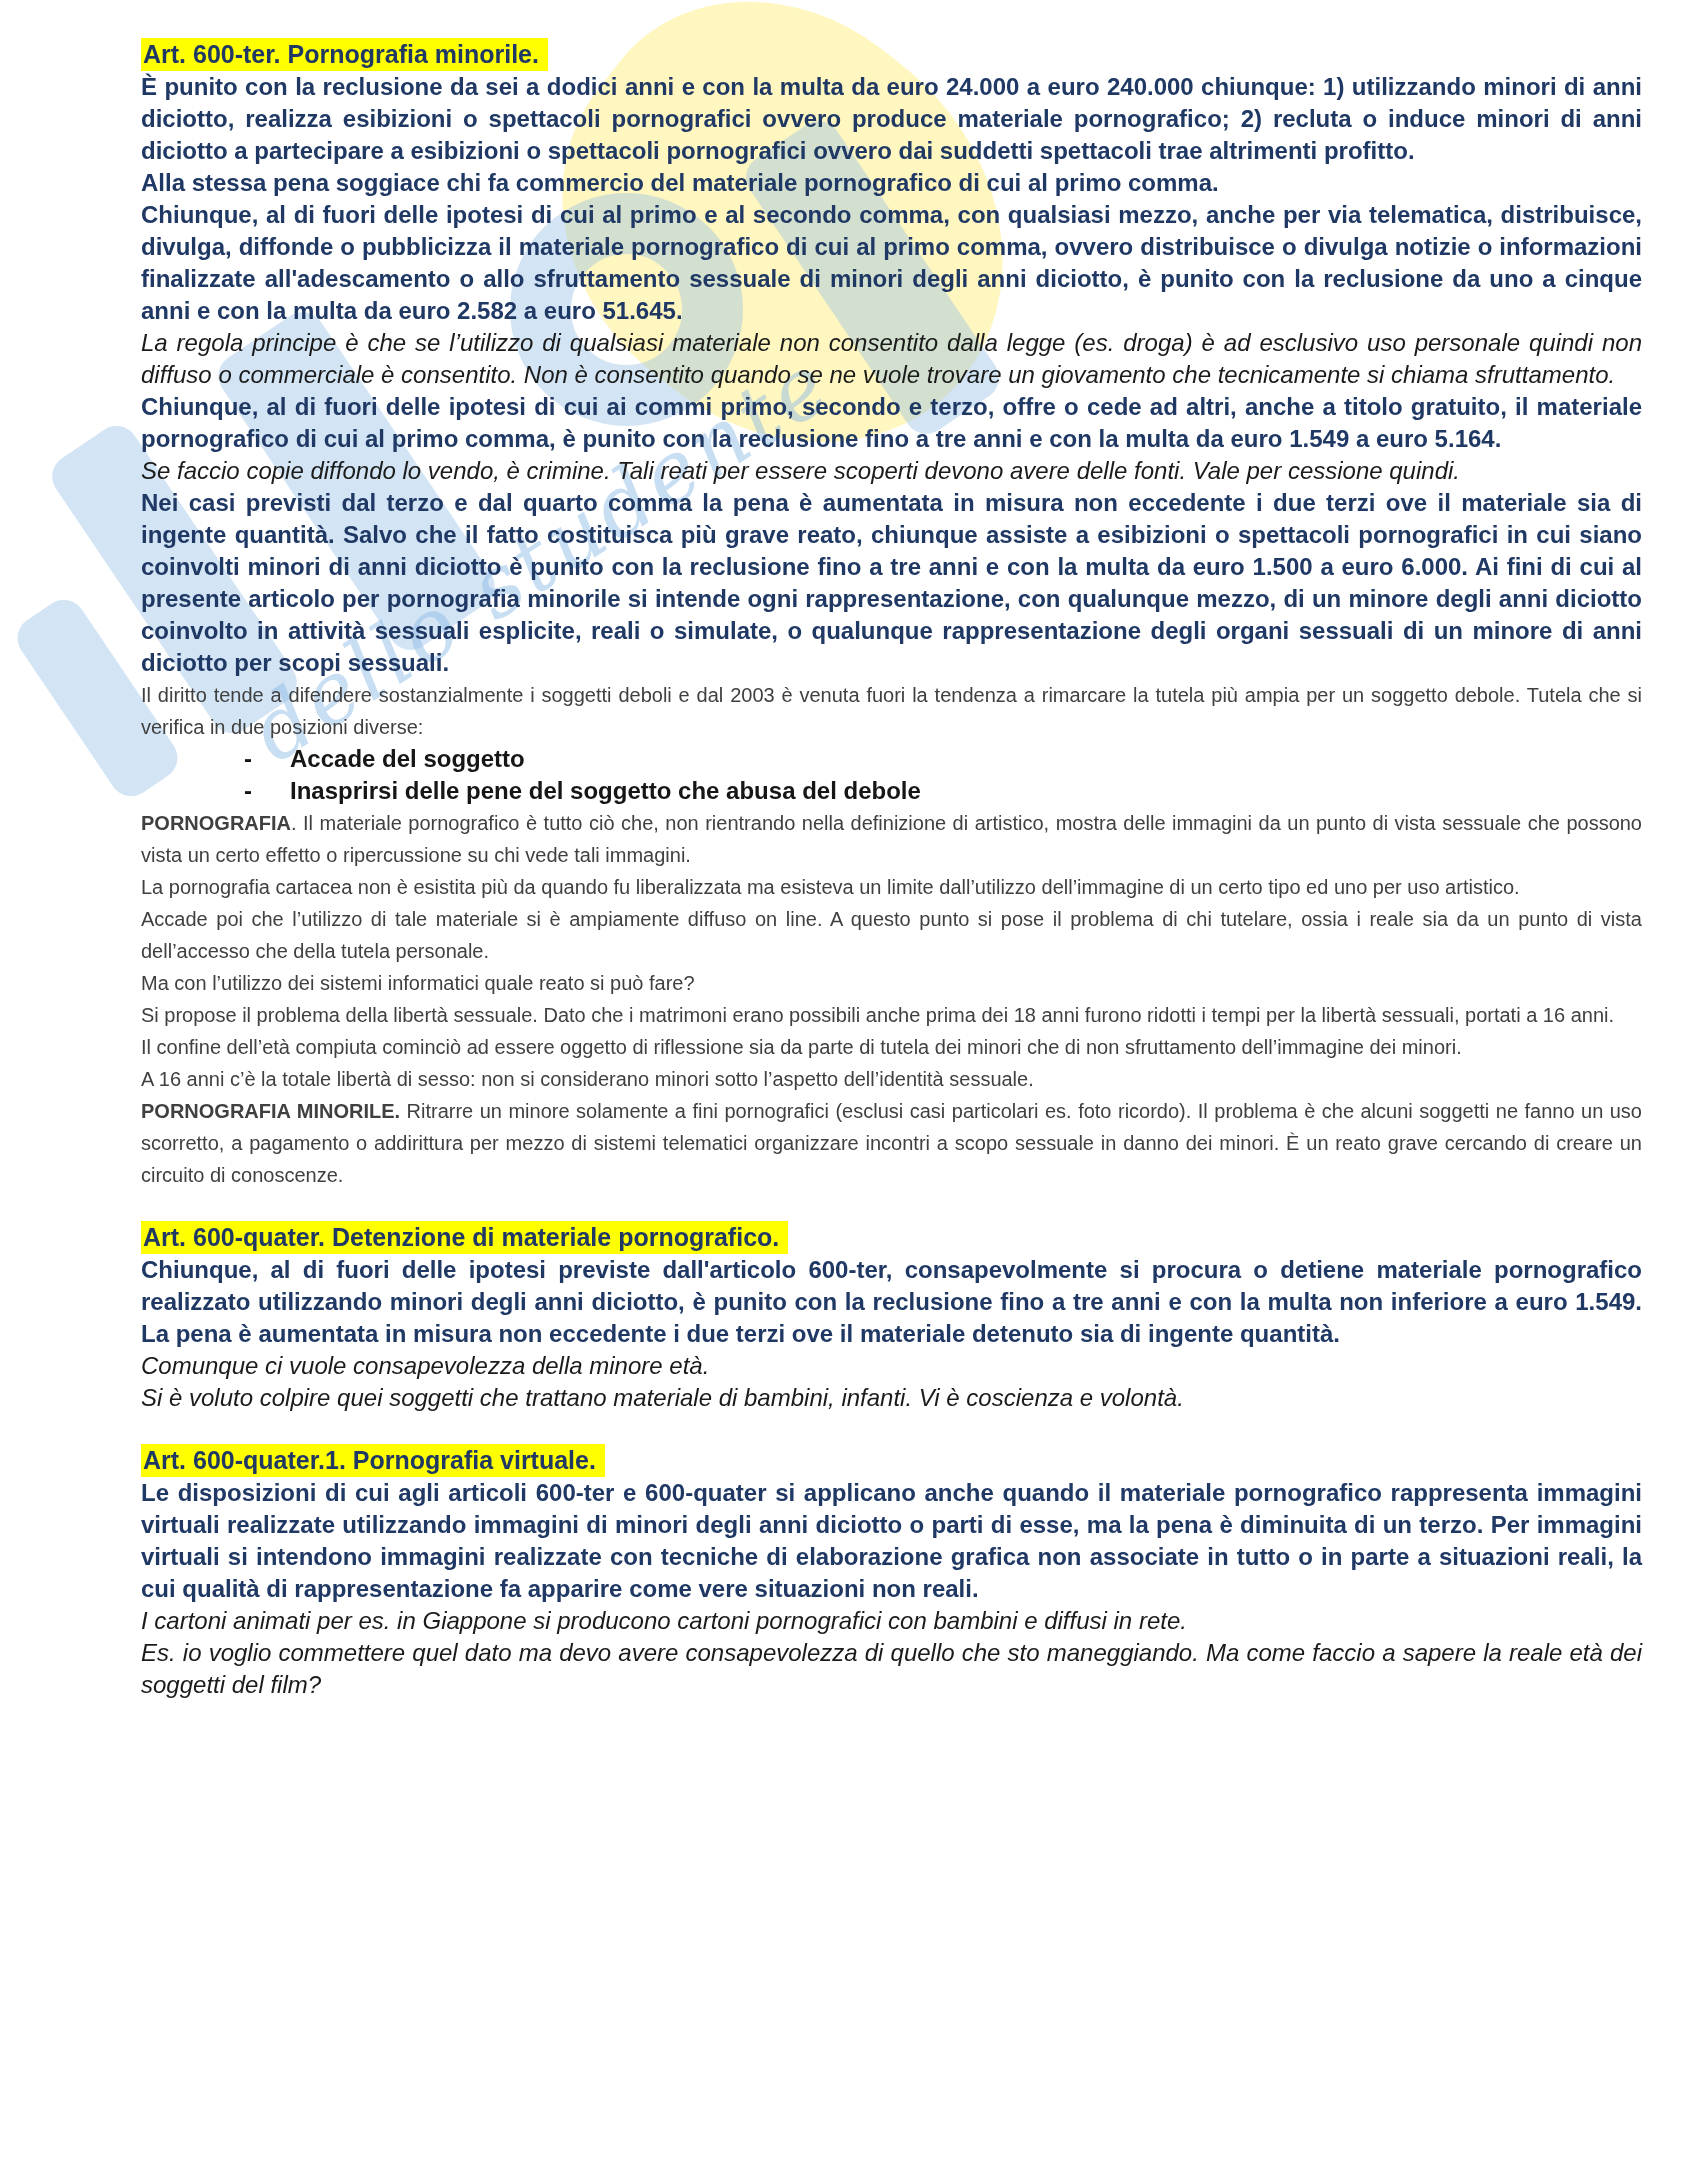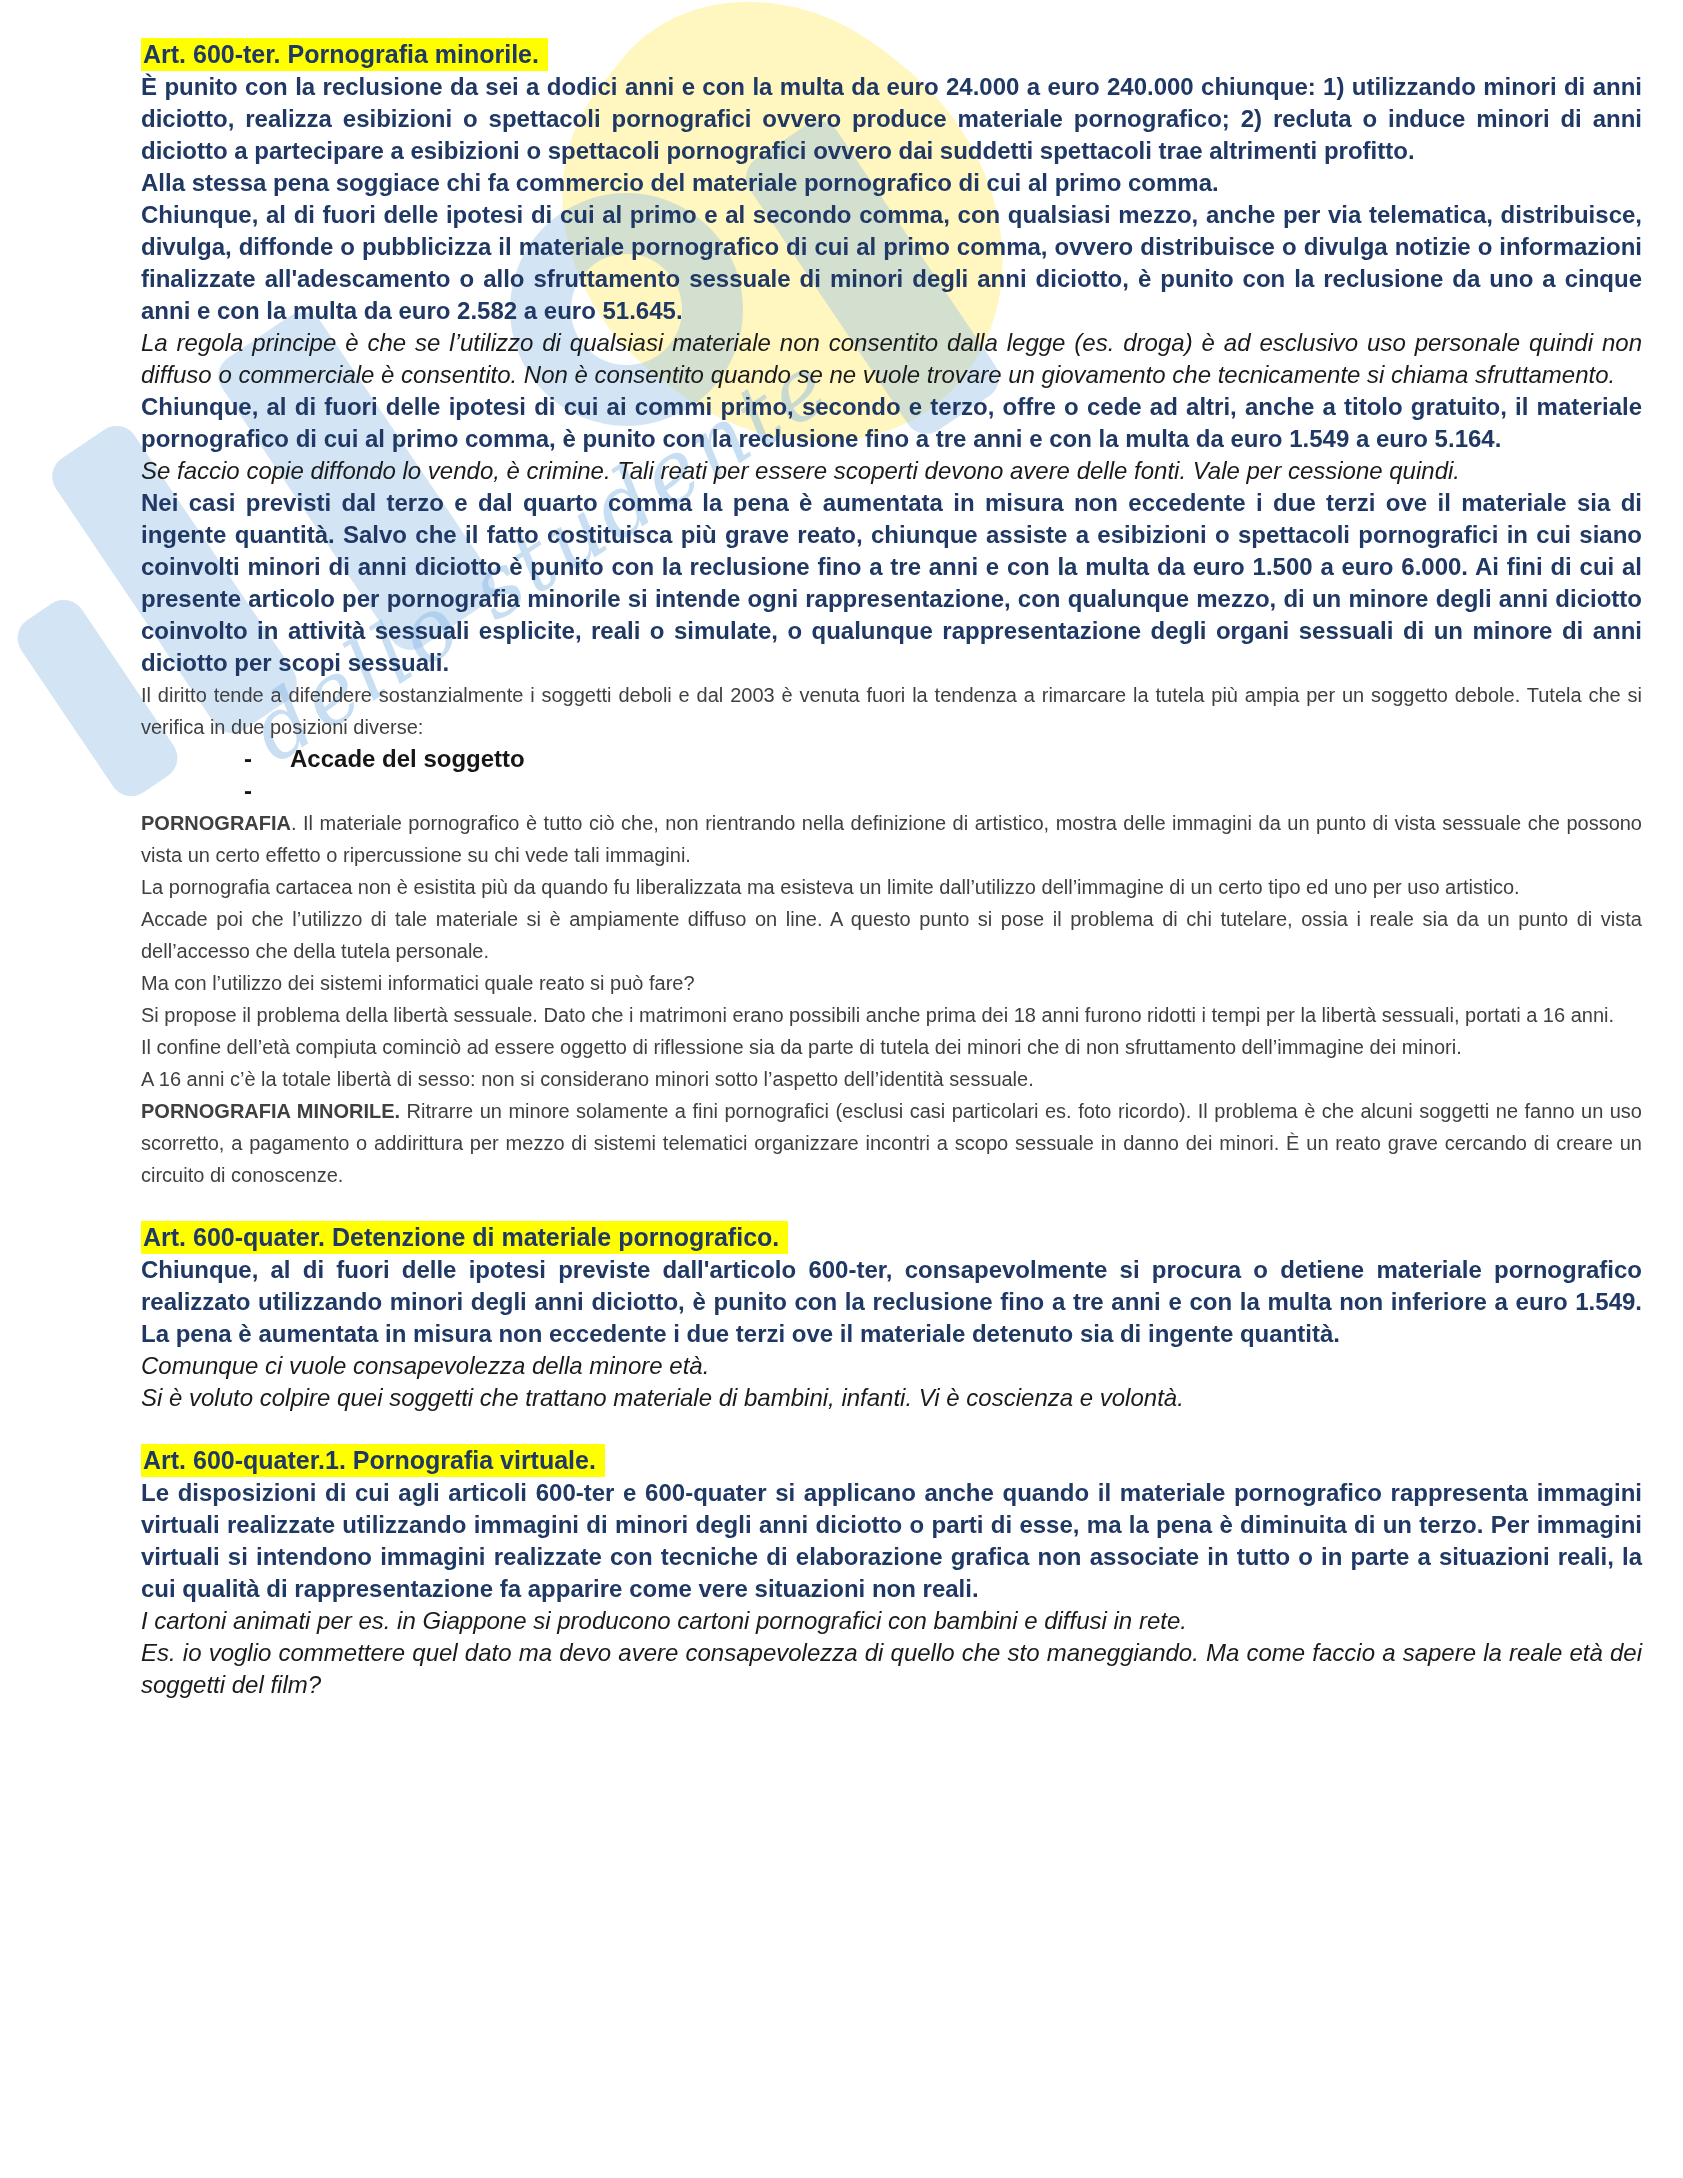--- a/index.html
+++ b/index.html
@@ -79,20 +79,21 @@
   <p class="blue">Nei casi previsti dal terzo e dal quarto comma la pena è aumentata in misura non eccedente i due terzi ove il materiale sia di ingente quantità. Salvo che il fatto costituisca più grave reato, chiunque assiste a esibizioni o spettacoli pornografici in cui siano coinvolti minori di anni diciotto è punito con la reclusione fino a tre anni e con la multa da euro 1.500 a euro 6.000. Ai fini di cui al presente articolo per pornografia minorile si intende ogni rappresentazione, con qualunque mezzo, di un minore degli anni diciotto coinvolto in attività sessuali esplicite, reali o simulate, o qualunque rappresentazione degli organi sessuali di un minore di anni diciotto per scopi sessuali.</p>
 
   <p class="black gap-lg">Il diritto tende a difendere sostanzialmente i soggetti deboli e dal 2003 è venuta fuori la tendenza a rimarcare la tutela più ampia per un soggetto debole. Tutela che si verifica in due posizioni diverse:</p>
 
   <div class="bullet-row">
     <span class="bullet-dash">-</span>
     <span>Accade del soggetto</span>
   </div>
   <div class="bullet-row">
     <span class="bullet-dash">-</span>
+    <span>Inasprirsi delle pene del soggetto che abusa del debole</span>
   </div>
 
   <p class="black gap-lg"><span class="lead">PORNOGRAFIA</span><span>. Il materiale pornografico è tutto ciò che, non rientrando nella definizione di artistico, mostra delle immagini da un punto di vista sessuale che possono vista un certo effetto o ripercussione su chi vede tali immagini.</span></p>
   <p class="black">La pornografia cartacea non è esistita più da quando fu liberalizzata ma esisteva un limite dall’utilizzo dell’immagine di un certo tipo ed uno per uso artistico.</p>
   <p class="black">Accade poi che l’utilizzo di tale materiale si è ampiamente diffuso on line. A questo punto si pose il problema di chi tutelare, ossia i reale sia da un punto di vista dell’accesso che della tutela personale.</p>
   <p class="black">Ma con l’utilizzo dei sistemi informatici quale reato si può fare?</p>
   <p class="black">Si propose il problema della libertà sessuale. Dato che i matrimoni erano possibili anche prima dei 18 anni furono ridotti i tempi per la libertà sessuali, portati a 16 anni.</p>
   <p class="black">Il confine dell’età compiuta cominciò ad essere oggetto di riflessione sia da parte di tutela dei minori che di non sfruttamento dell’immagine dei minori.</p>
   <p class="black">A 16 anni c’è la totale libertà di sesso: non si considerano minori sotto l’aspetto dell’identità sessuale.</p>
 

